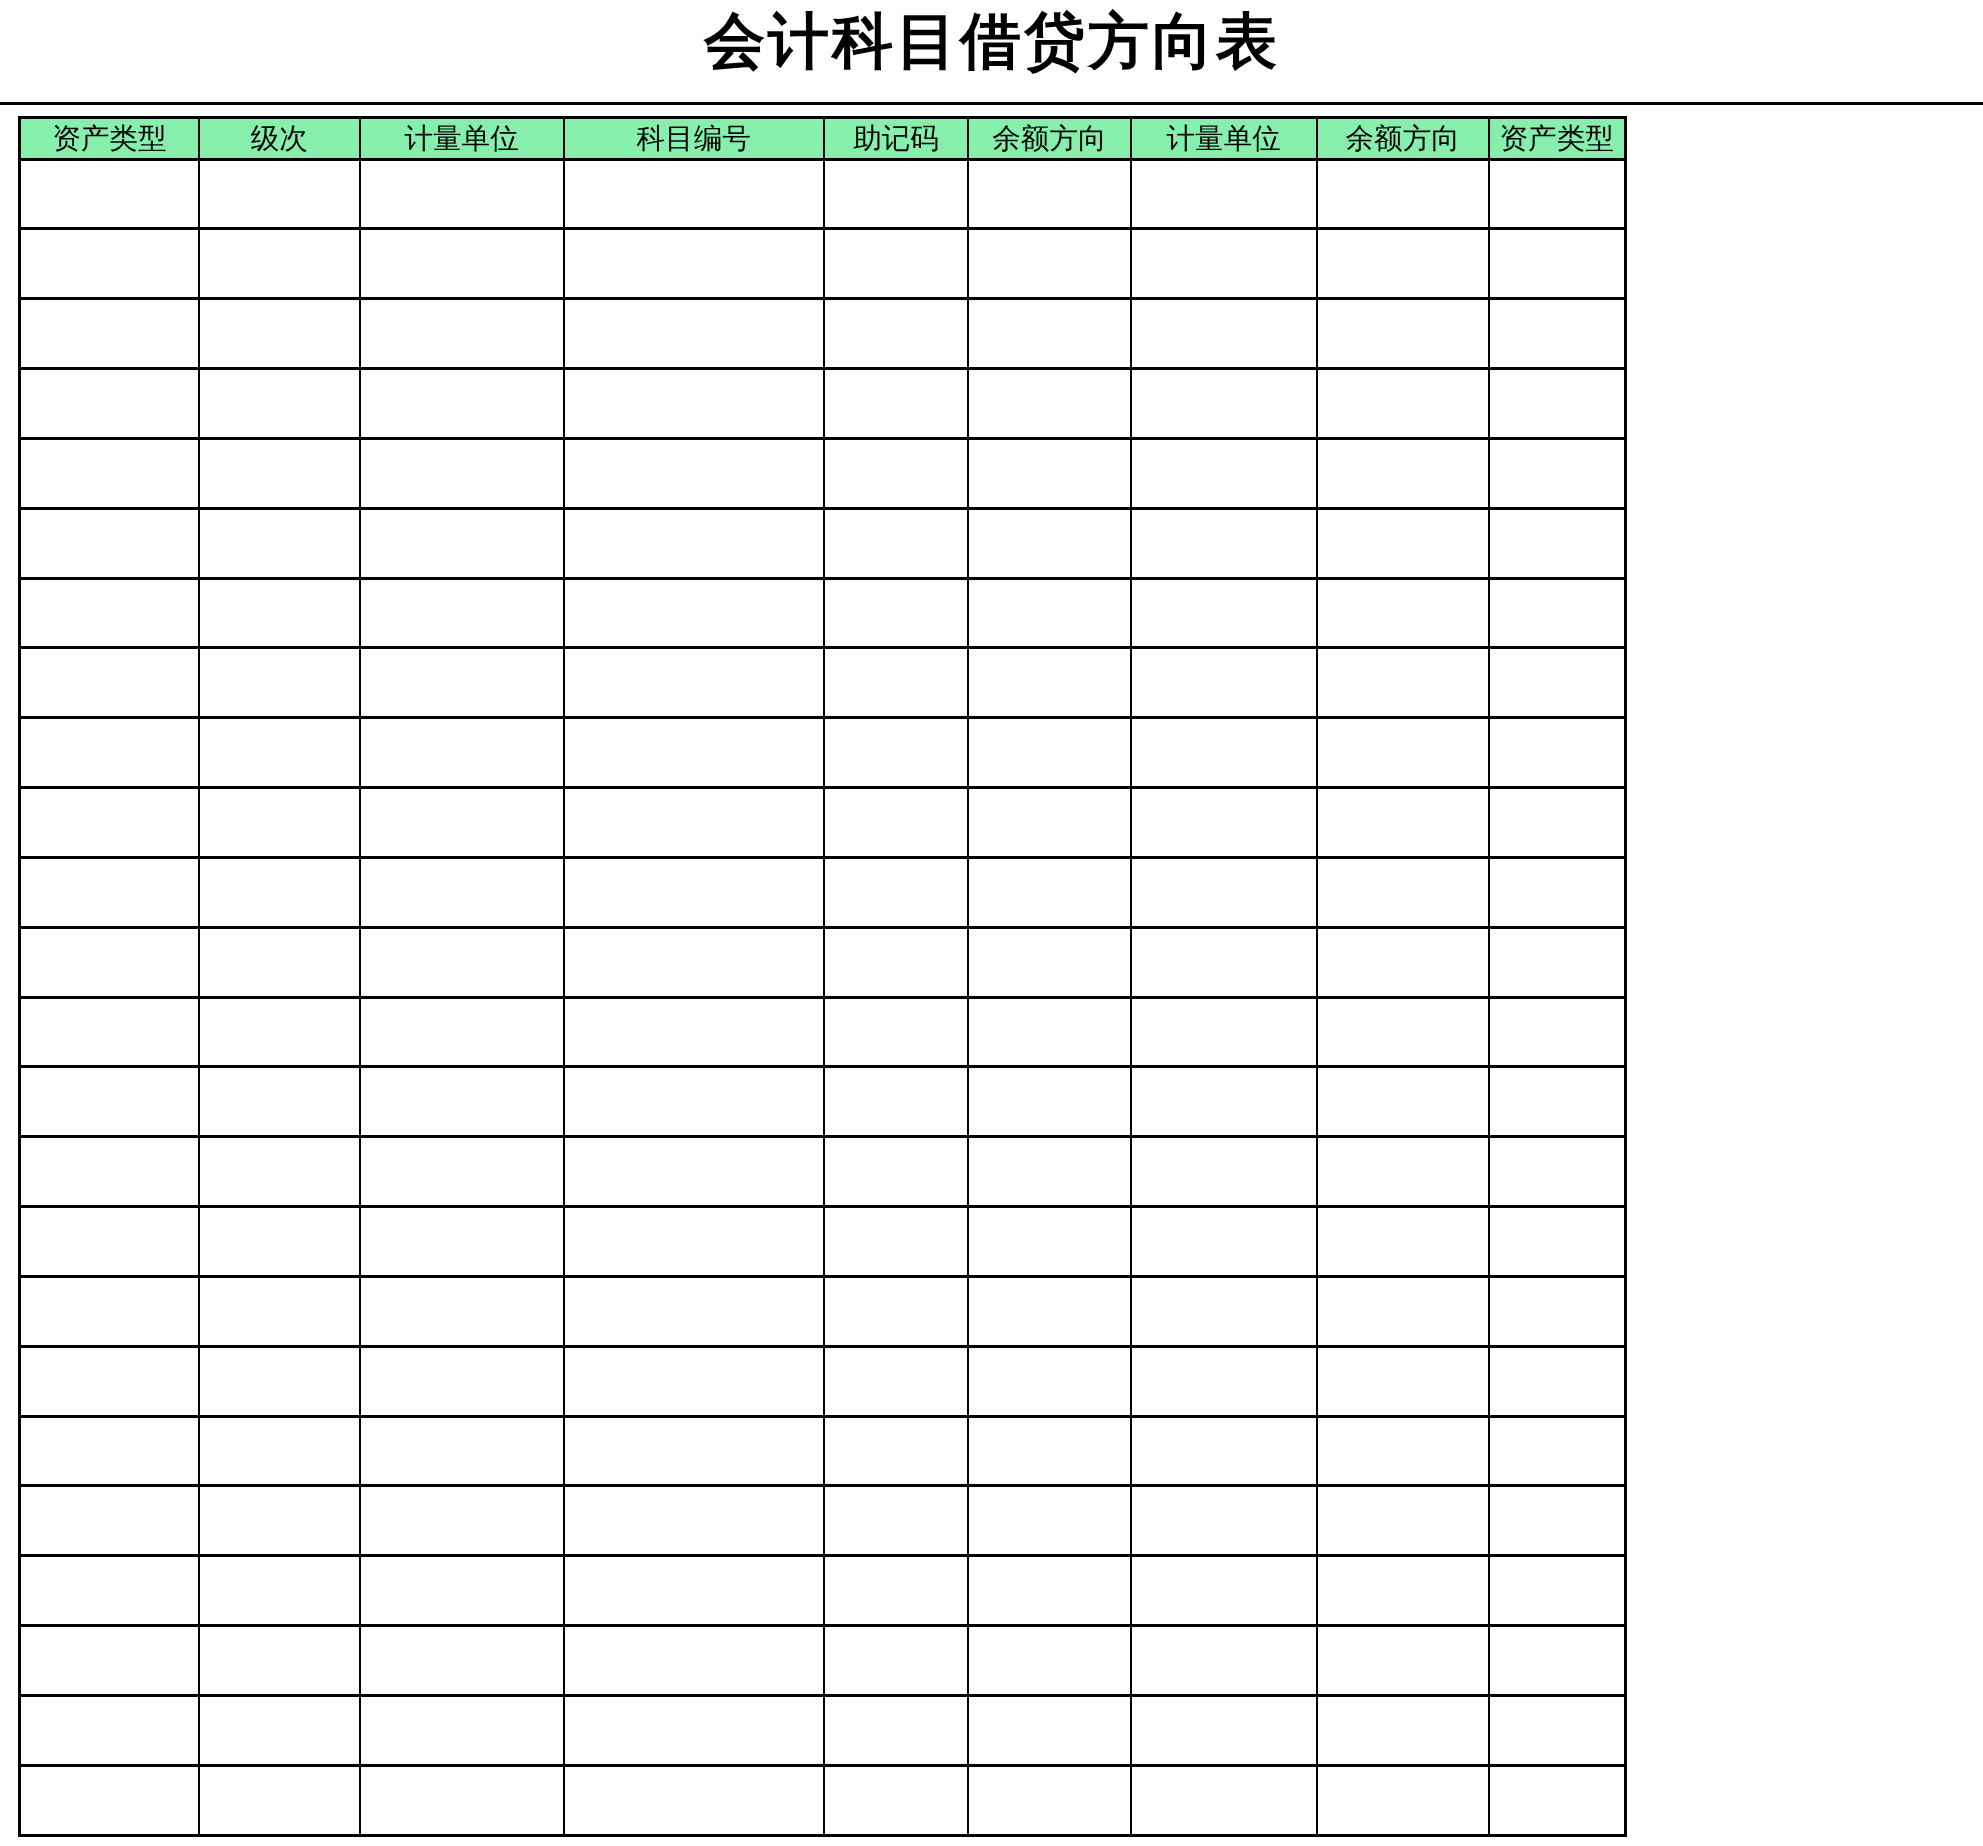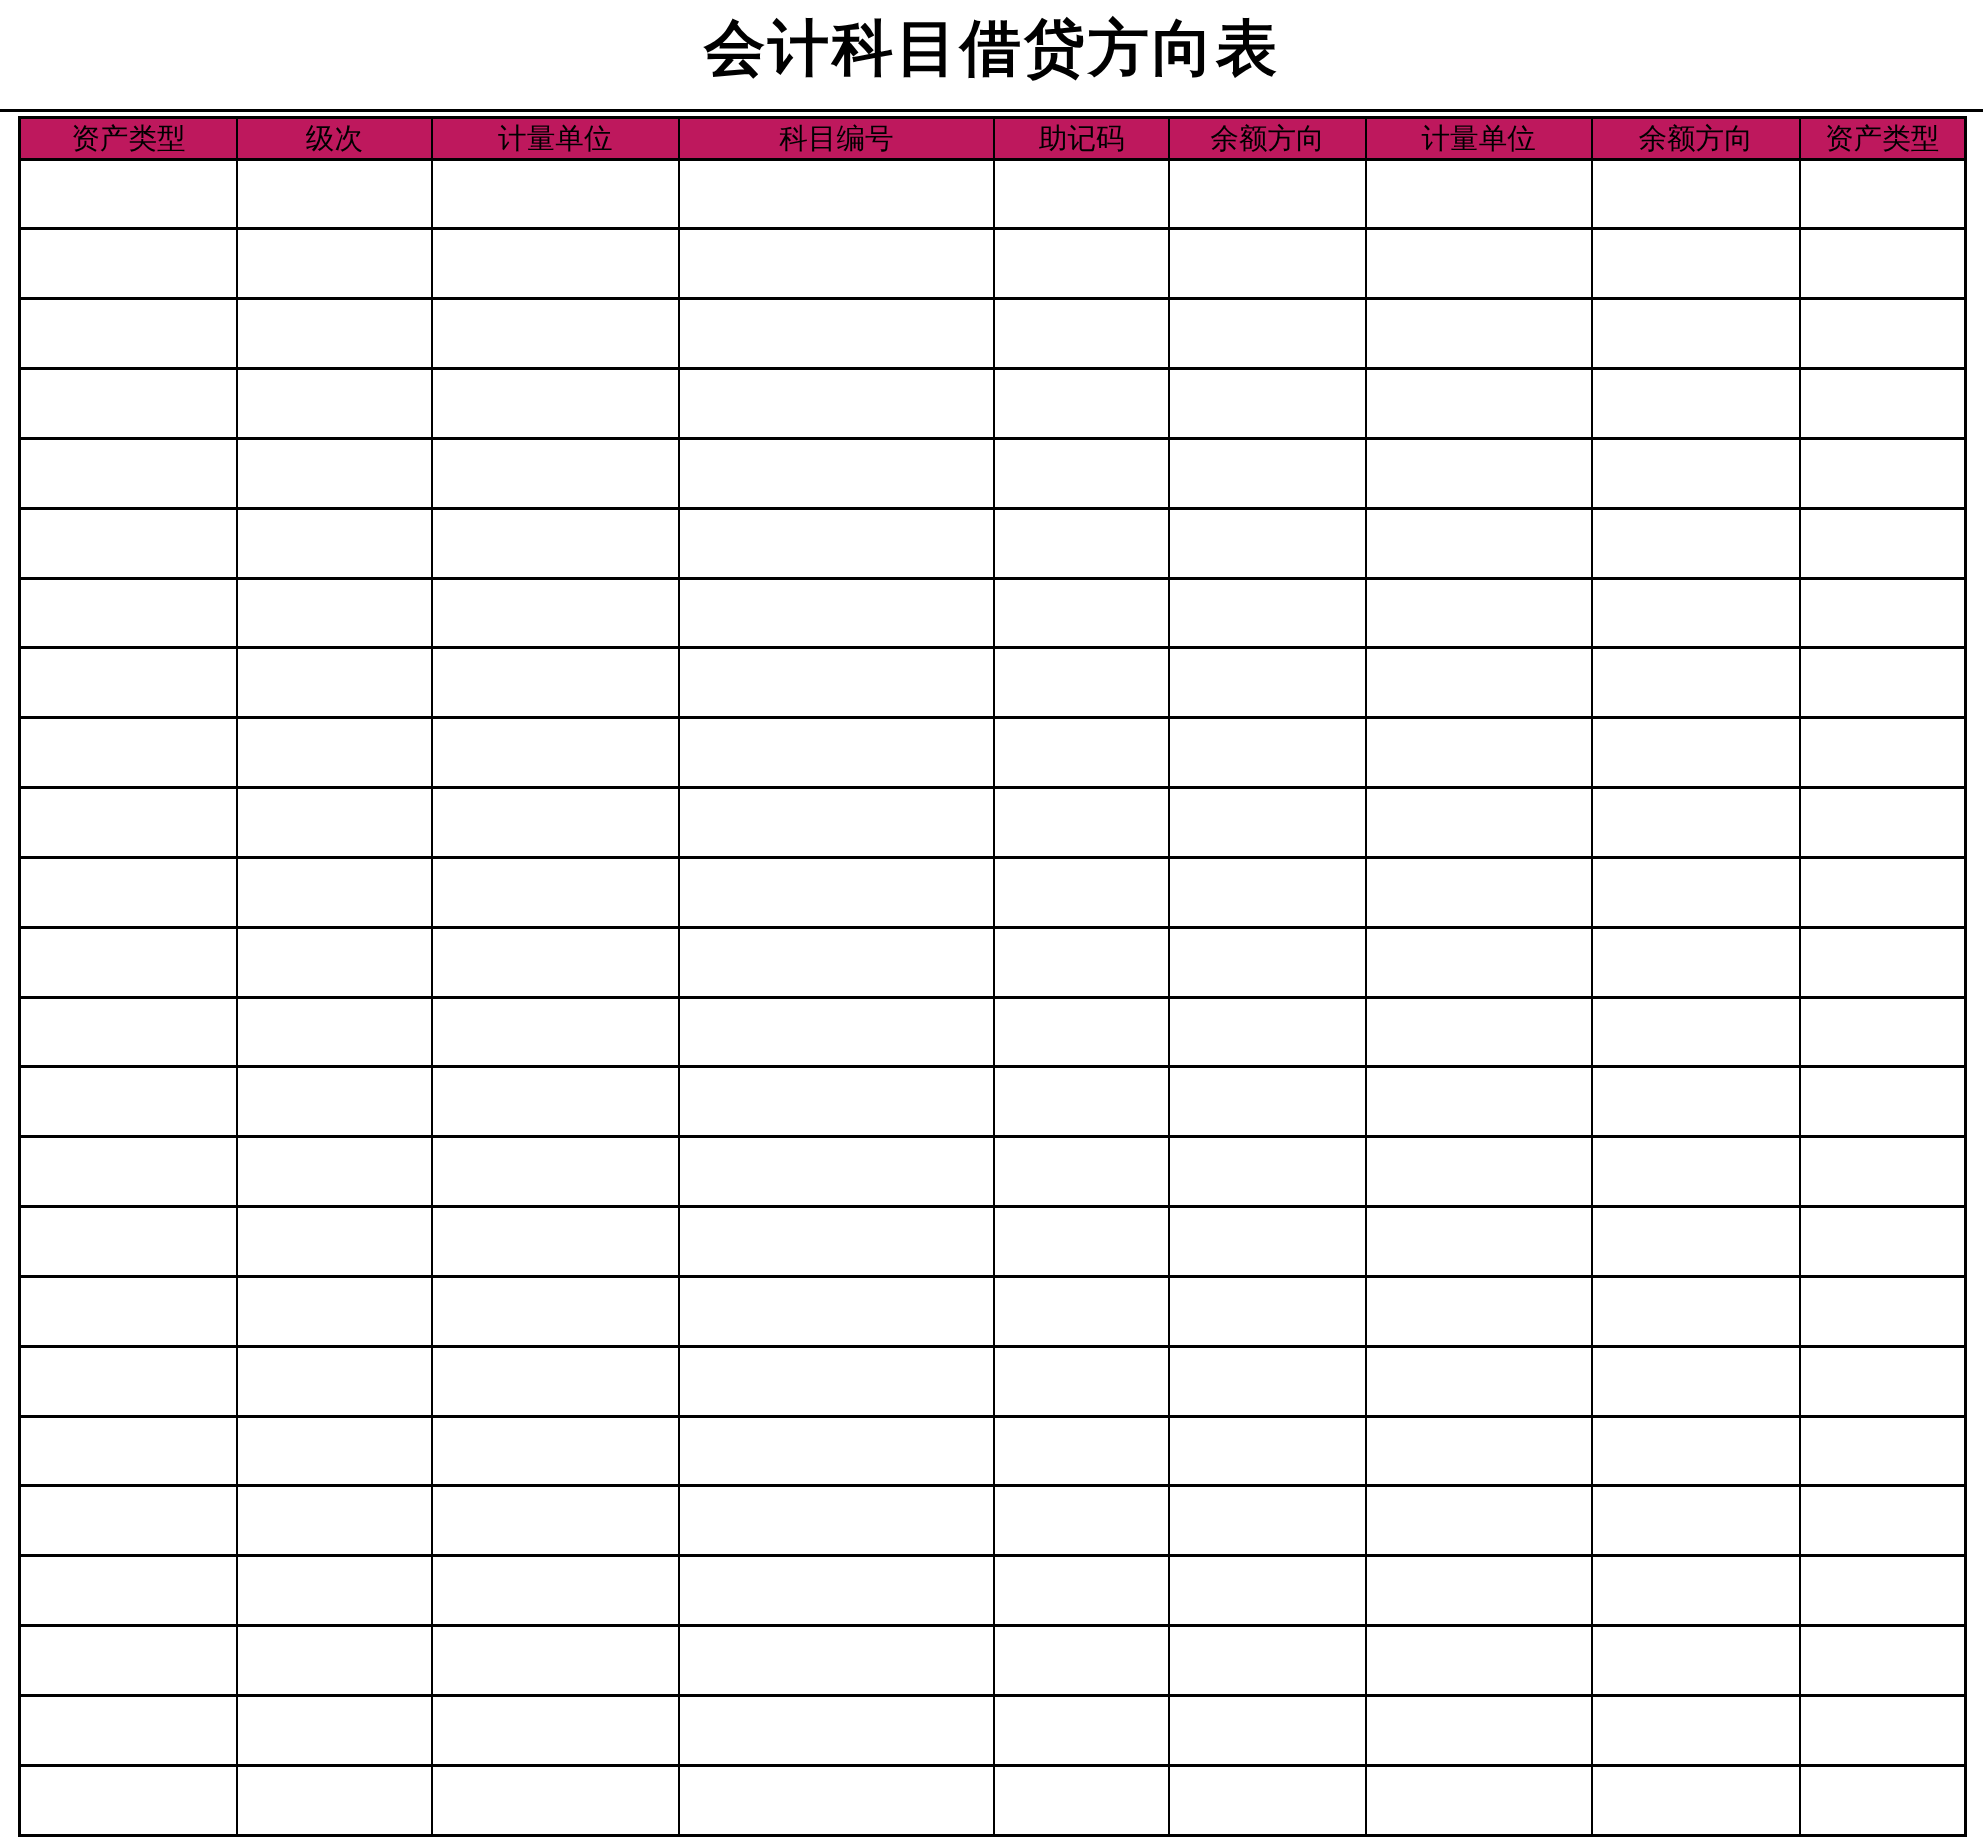--- a/index.html
+++ b/index.html
@@ -9,44 +9,44 @@
   }
   .page {
     width: 1984px;
     height: 1846px;
     background: #ffffff;
     overflow: hidden;
     font-family: "Liberation Sans", sans-serif;
     color: #000000;
   }
   .title {
-    padding-top: 12px;
+    padding-top: 5px;
     text-align: center;
     font-weight: 700;
     font-size: 61px;
     line-height: 73px;
     letter-spacing: 3px;
     color: #000000;
     white-space: nowrap;
   }
   .top-rule {
     height: 0;
     border-top: 3px solid #000000;
     margin-top: 23.6px;
     width: 1984px;
   }
   table.grid {
     border-collapse: collapse;
     table-layout: fixed;
     margin-left: 17.7px;
-    margin-top: 4px;
-    width: 1949px;
+    margin-top: 11px;
+    width: 1609px;
     height: 1721px;
     border: 3.9px solid #000000;
-    background: #be185d;
+    background: #86efac;
   }
   .grid th, .grid td {
     border-top: 3.9px solid #000000;
     border-bottom: 3.9px solid #000000;
     border-left: 2px solid #000000;
     border-right: 2px solid #000000;
     padding: 0;
     overflow: hidden;
   }
   .grid th {

